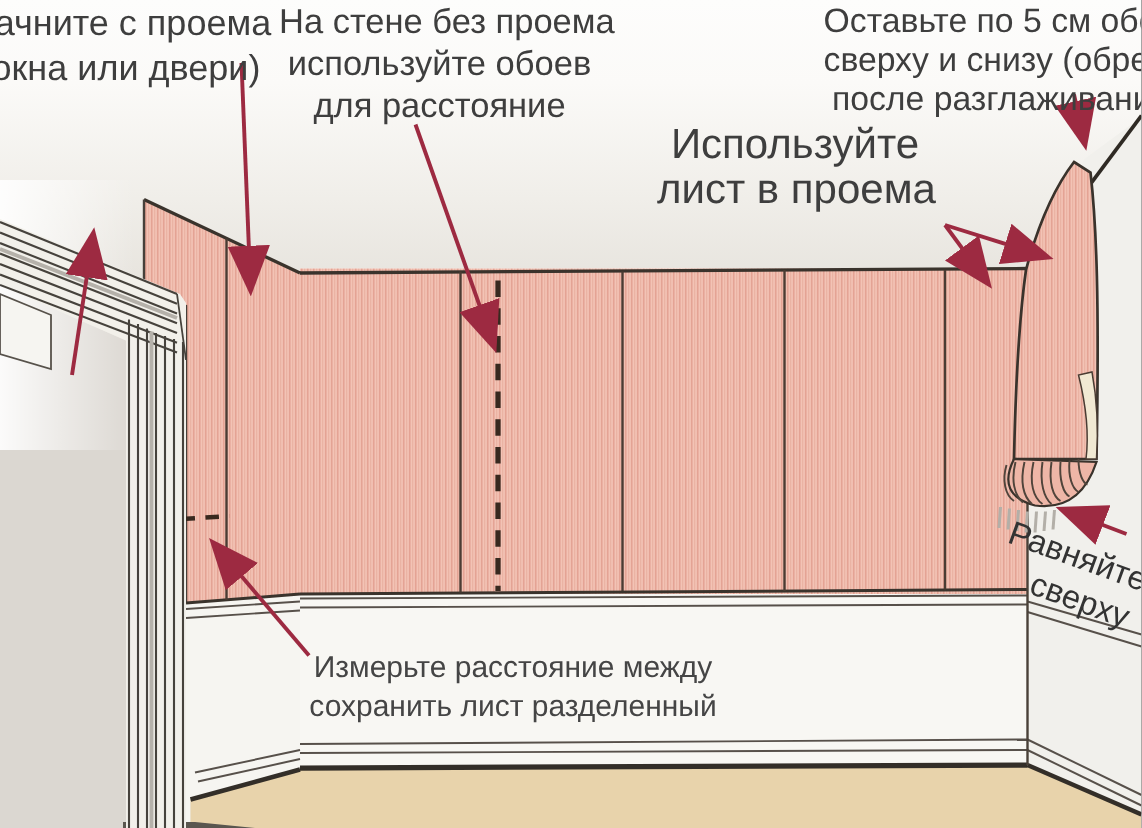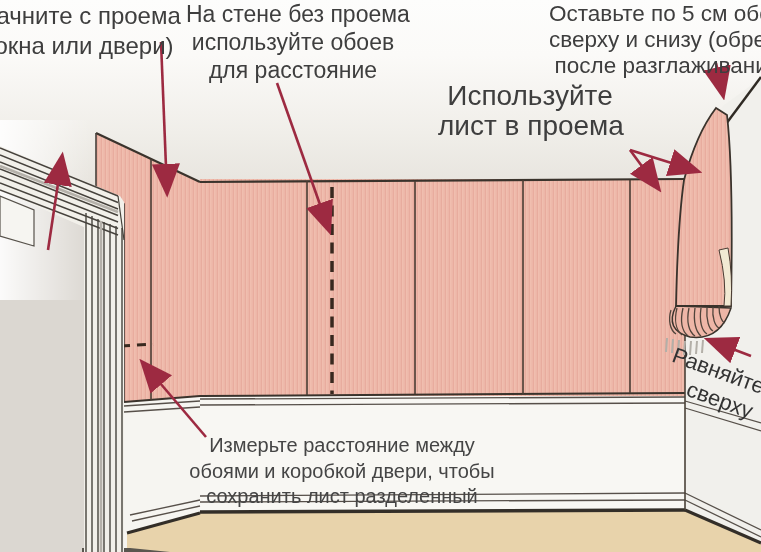--- a/index.html
+++ b/index.html
@@ -189,21 +189,20 @@
     <div>после разглаживания)</div>
   </div>
 
   <div class="lbl lbl-corner">
     <div>Используйте</div>
     <div>лист в проема</div>
   </div>
 
   <div class="lbl lbl-measure">
     <div>Измерьте расстояние между</div>
-    <div>обоями и коробкой двери, чтобы</div>
     <div>сохранить лист разделенный</div>
   </div>
 
   <div class="lbl lbl-align">
     <div>Равняйтесь</div>
     <div>сверху</div>
   </div>
 
 </div>
 

